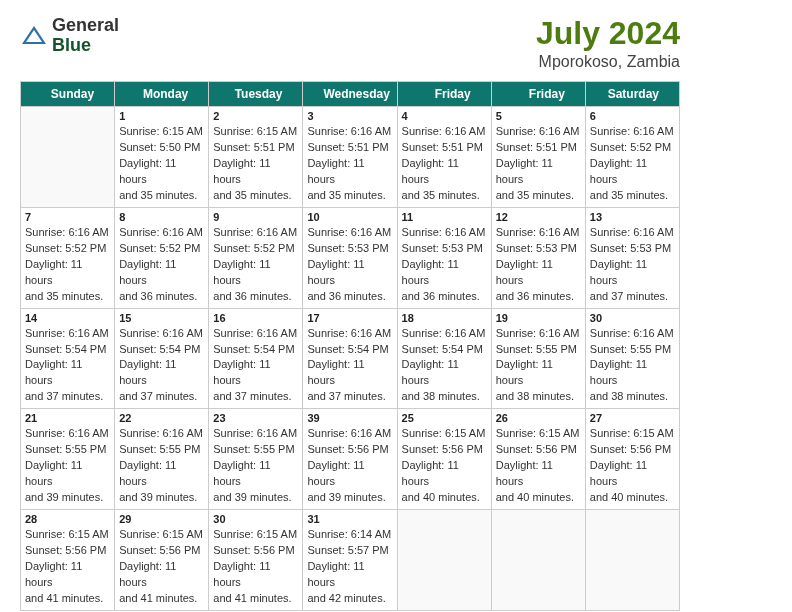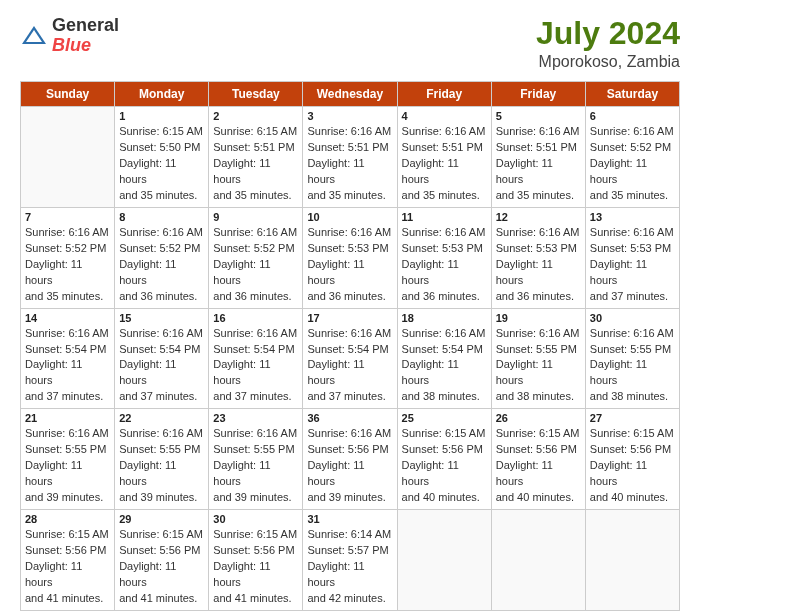--- a/index.html
+++ b/index.html
@@ -27,21 +27,21 @@
       display: flex;
       align-items: center;
       gap: 4px;
     }
     .logo-text {
       font-size: 18px;
       font-weight: bold;
       line-height: 1.1;
     }
     .logo-general { color: #333; }
-    .logo-blue { color: #ef4444; font-style: italic; }
+    .logo-blue { color: #14532d; }
     .logo-icon {
       width: 28px;
       height: 28px;
     }
     .title-block {
       text-align: right;
     }
     .month-year {
       font-size: 32px;
       font-weight: bold;
@@ -54,26 +54,26 @@
       margin-top: 2px;
     }
     .calendar {
       flex: 1;
       border: 1px solid #ccc;
       border-collapse: collapse;
       width: 100%;
       table-layout: fixed;
     }
     .calendar th {
-      background-color: #c2410c;
+      background-color: #0f766e;
       color: #fff;
       font-size: 12px;
       font-weight: bold;
-      padding: 5px 4px;
-      text-align: center;
+      padding: 5px 20px;
+      text-align: right;
       border: 1px solid #ccc;
     }
     .calendar td {
       border: 1px solid #ccc;
       vertical-align: top;
       padding: 3px 4px;
       font-size: 9.5px;
       color: #222;
       background: #fff;
       height: 80px;
@@ -290,21 +290,21 @@
 and 39 minutes.</div>
           </td>
           <td>
             <span class="day-number">23</span>
             <div class="day-info" style="white-space: pre-line;">Sunrise: 6:16 AM
 Sunset: 5:55 PM
 Daylight: 11 hours
 and 39 minutes.</div>
           </td>
           <td>
-            <span class="day-number">36</span>
+            <span class="day-number">39</span>
             <div class="day-info" style="white-space: pre-line;">Sunrise: 6:16 AM
 Sunset: 5:56 PM
 Daylight: 11 hours
 and 39 minutes.</div>
           </td>
           <td>
             <span class="day-number">25</span>
             <div class="day-info" style="white-space: pre-line;">Sunrise: 6:15 AM
 Sunset: 5:56 PM
 Daylight: 11 hours

